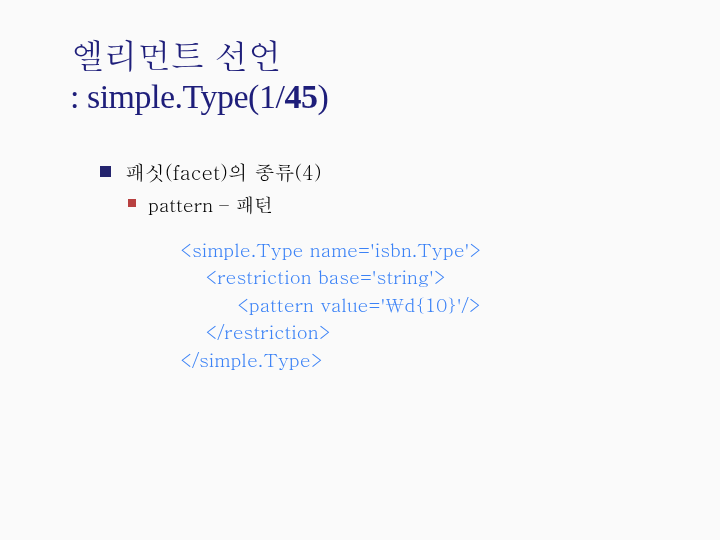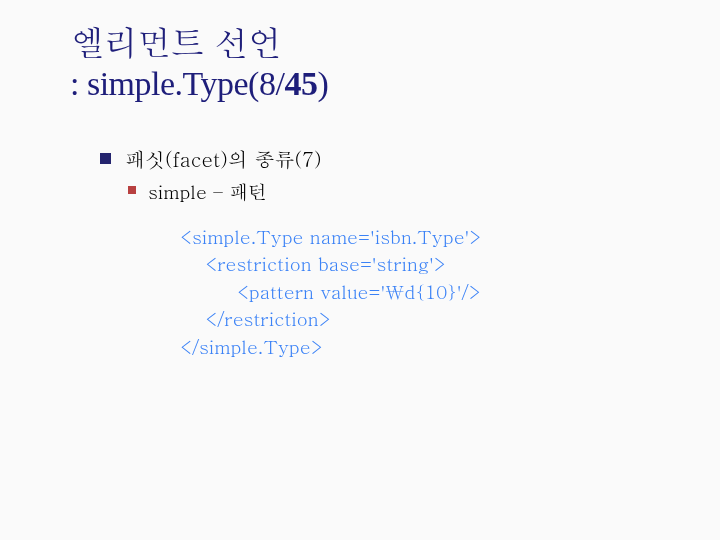--- a/index.html
+++ b/index.html
@@ -6,21 +6,21 @@
     body {
       width: 720px;
       height: 540px;
       background: #fafafa;
       font-family: "Malgun Gothic", "Batang", "Times New Roman", serif;
       overflow: hidden;
     }
     .slide {
       width: 720px;
       height: 540px;
-      padding: 20px 60px 30px 60px;
+      padding: 33px 60px 30px 60px;
       position: relative;
     }
     .title-block {
       margin-bottom: 40px;
       margin-left: 10px;
     }
     .title-line1 {
       font-family: "Batang", "Malgun Gothic", serif;
       font-size: 34px;
       color: #1e1e7a;
@@ -90,33 +90,33 @@
     }
   </style>
 </head>
 <body>
 
 <div class="slide">
 
   <div class="title-block">
     <div class="title-line1">엘리먼트 선언</div>
     <div class="title-line2">
-      <span>: simple.Type(8/</span><span class="title-bold">45</span><span>)</span>
+      <span>: simple.Type(1/</span><span class="title-bold">45</span><span>)</span>
     </div>
   </div>
 
   <div class="content">
     <div class="bullet-row">
       <div class="bullet-lg"></div>
-      <div class="item-text">패싯(facet)의 종류(7)</div>
+      <div class="item-text">패싯(facet)의 종류(4)</div>
     </div>
 
     <div class="sub-row">
       <div class="bullet-sm"></div>
-      <div class="sub-text">simple – 패턴</div>
+      <div class="sub-text">pattern – 패턴</div>
     </div>
 
     <div class="code-block"><span>&lt;simple.Type name='isbn.Type'&gt;</span>
 <span>    &lt;restriction base='string'&gt;</span>
 <span>         &lt;pattern value='\d{10}'/&gt;</span>
 <span>    &lt;/restriction&gt;</span>
 <span>&lt;/simple.Type&gt;</span></div>
   </div>
 
 </div>

